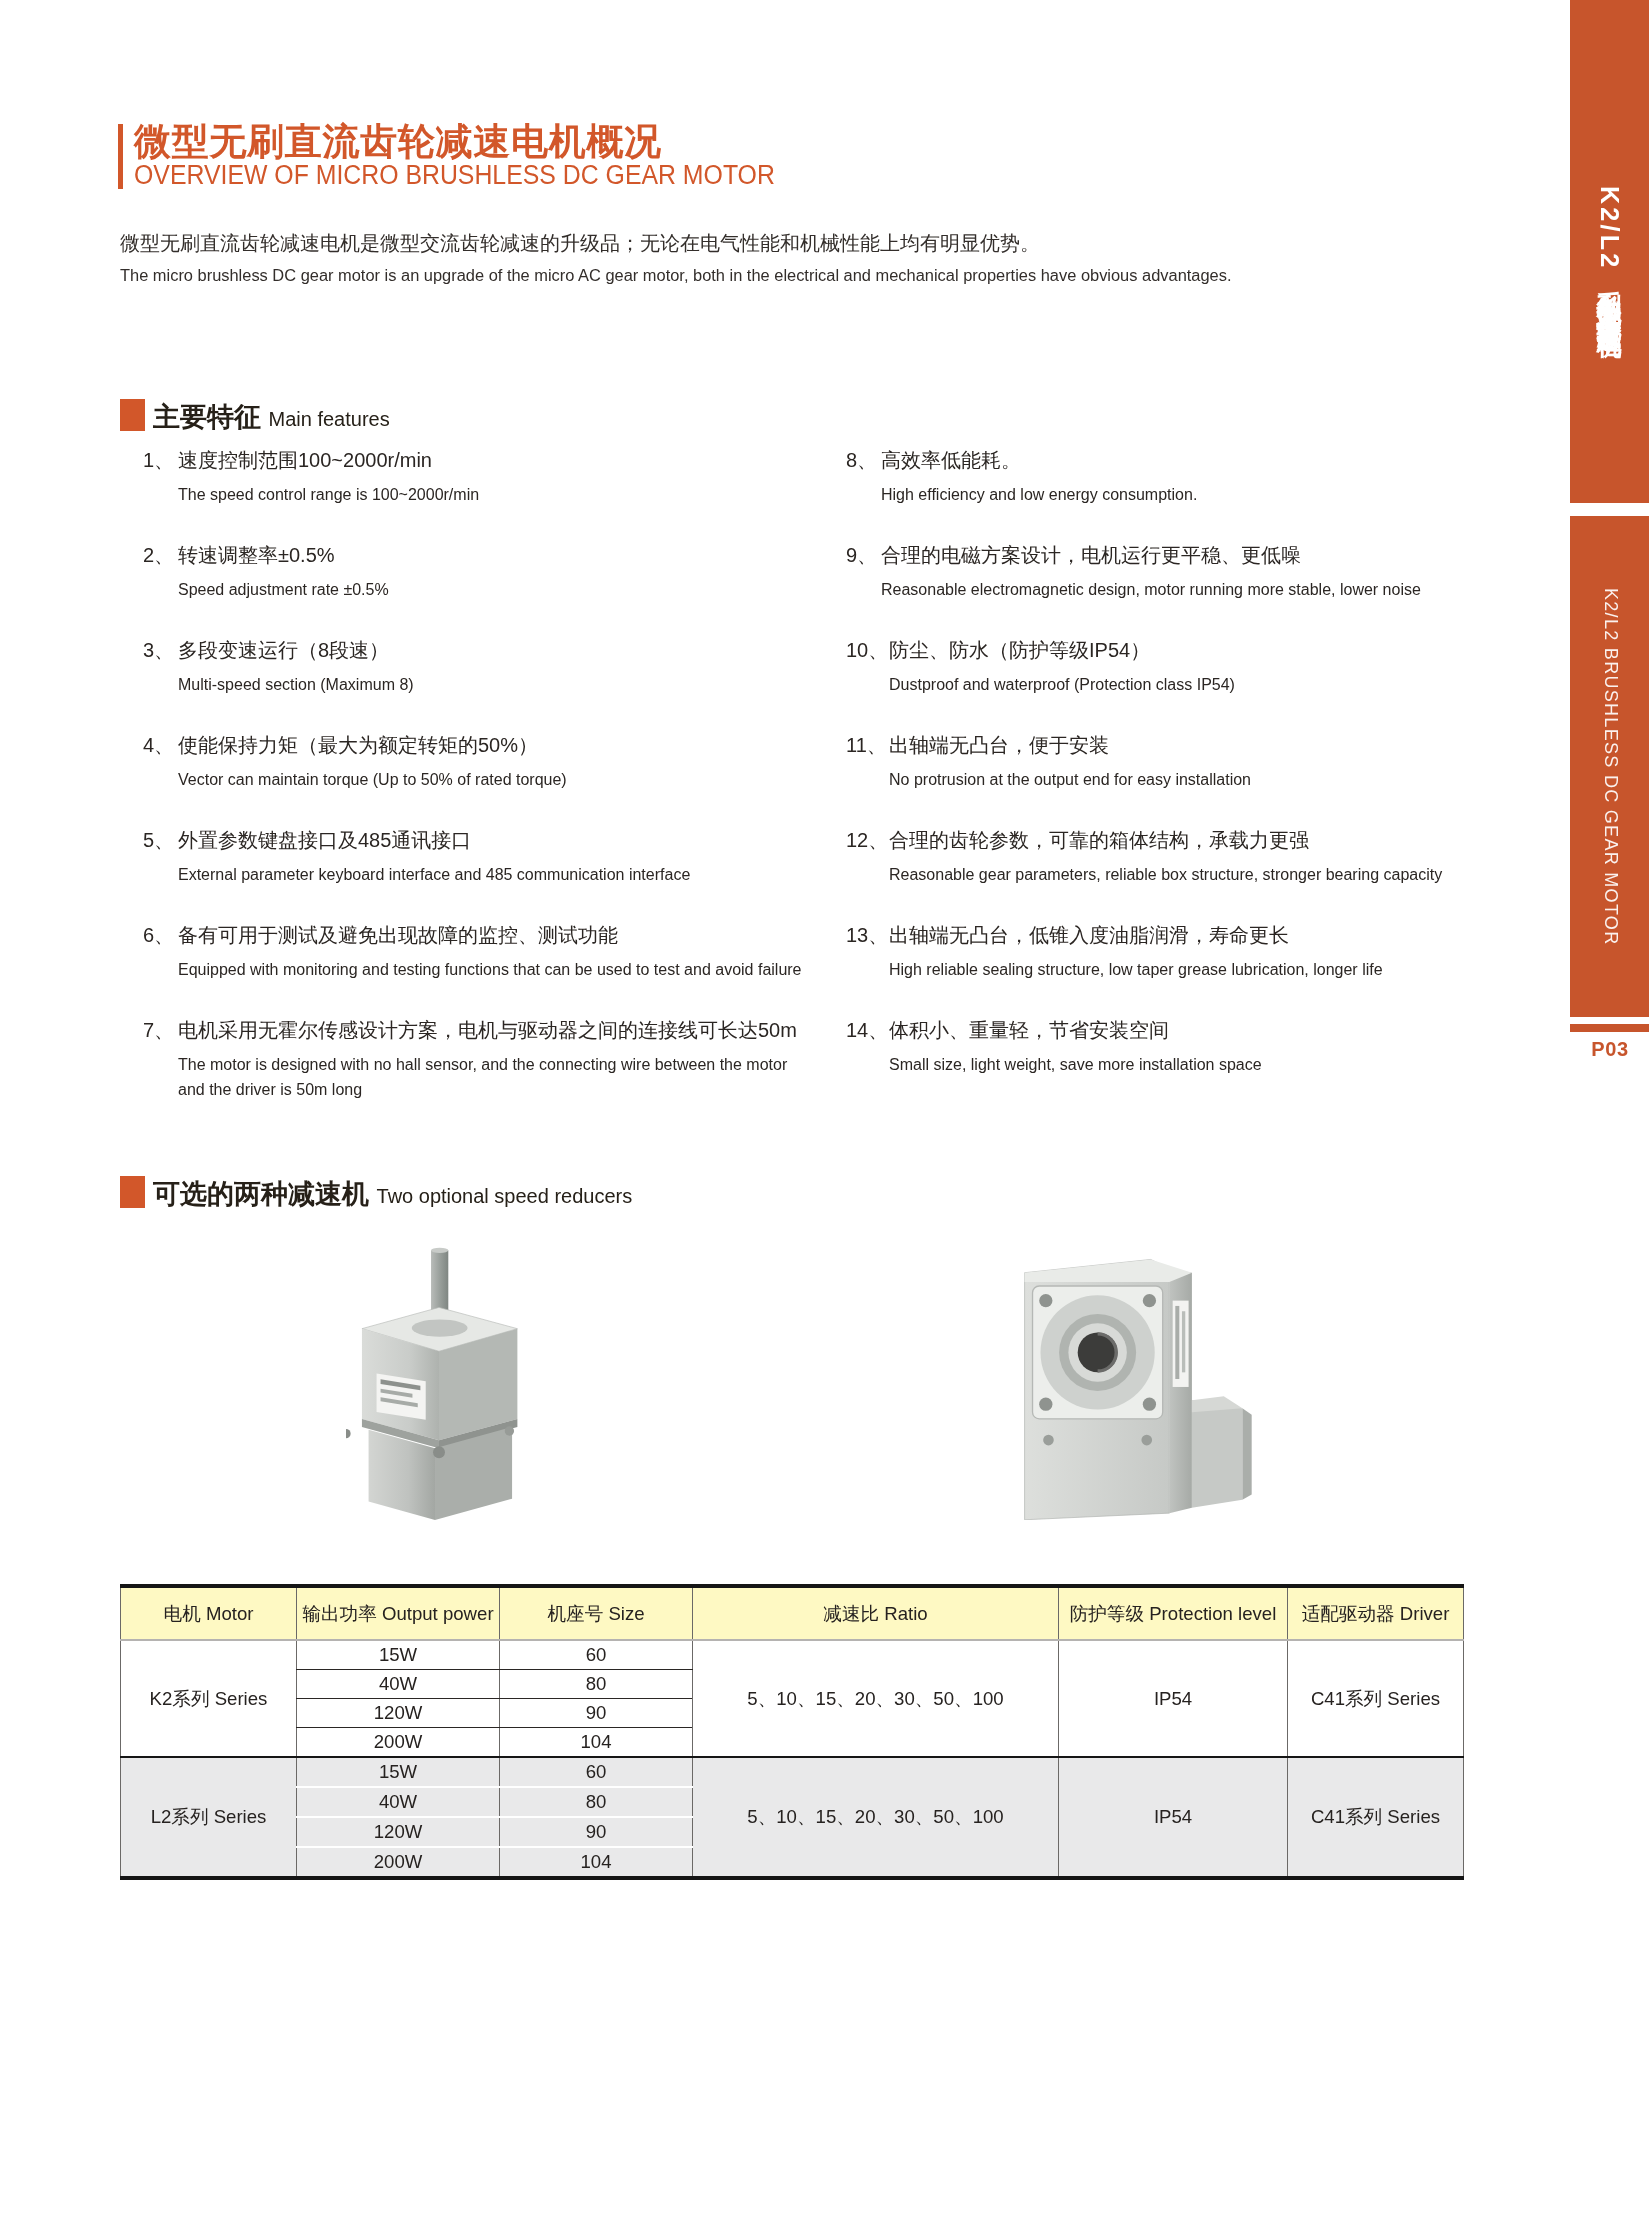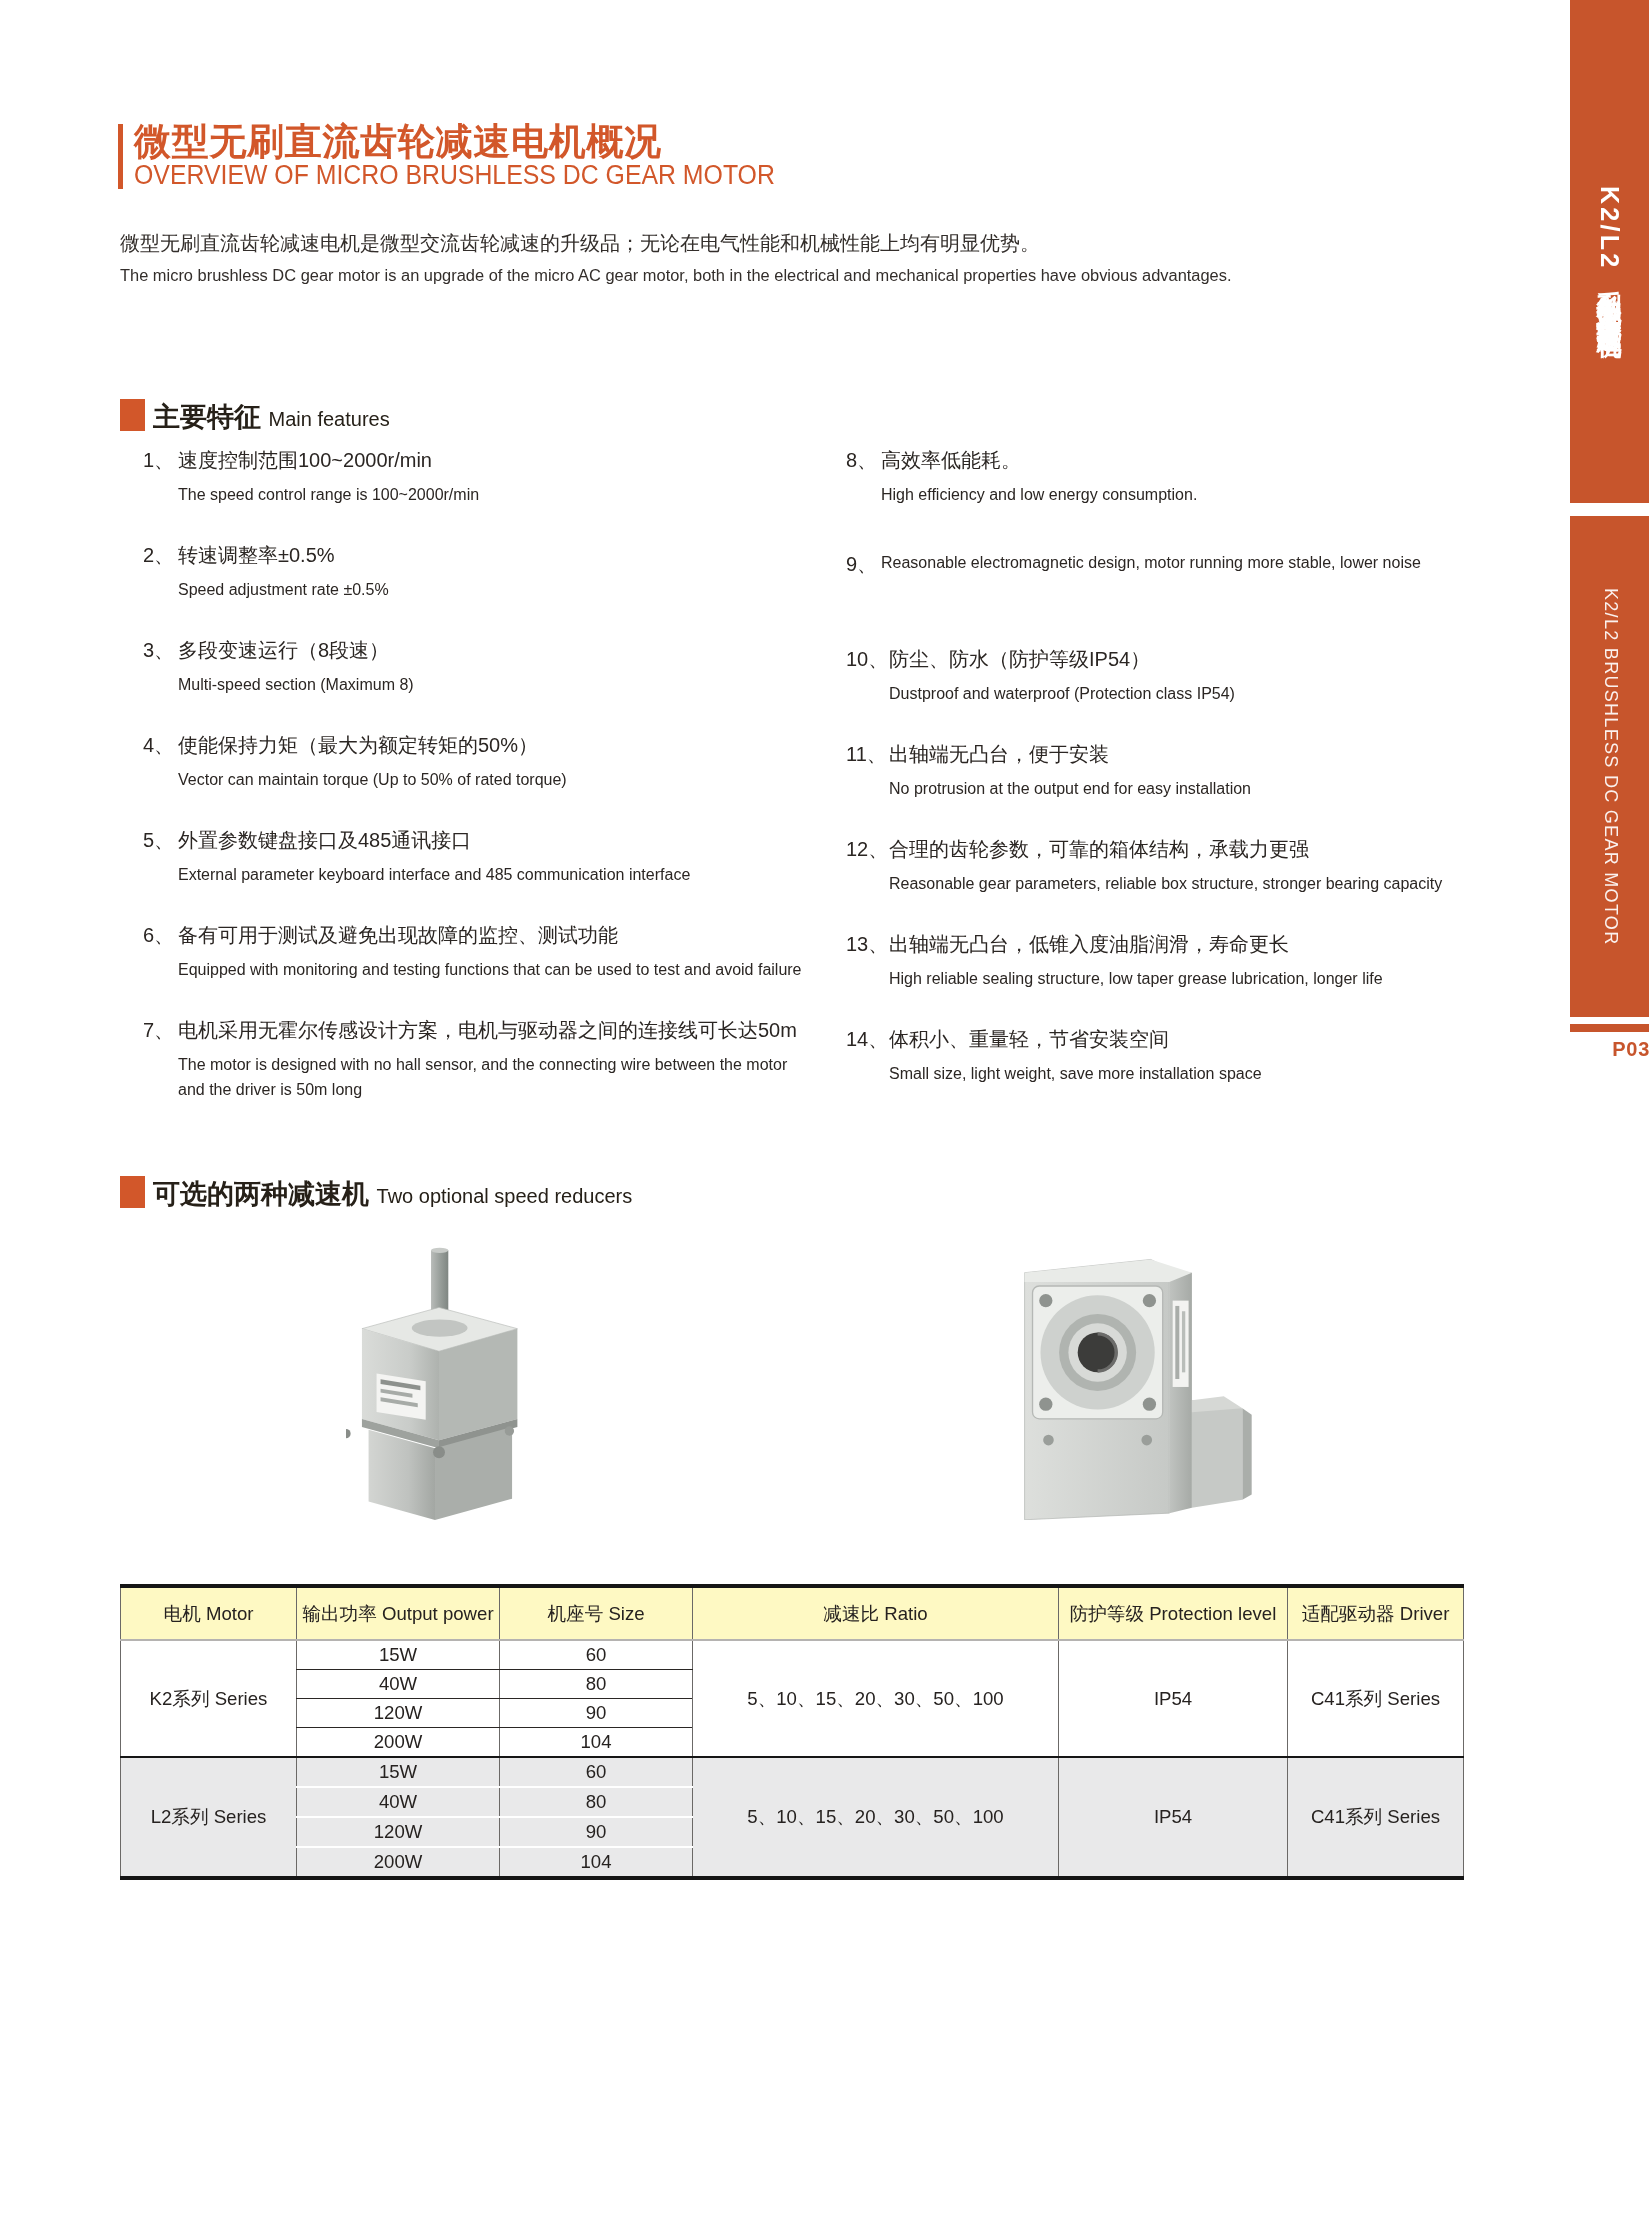--- a/index.html
+++ b/index.html
@@ -19,21 +19,21 @@
     position:absolute;left:0;top:0;width:100%;height:100%;
     display:flex;align-items:center;justify-content:center;
     writing-mode:vertical-rl;text-orientation:mixed;
     color:#ffffff;
   }
   .side-vtext.zh{font-size:25px;font-weight:bold;letter-spacing:3.3px;}
   .side-vtext.en{font-size:18px;letter-spacing:1.3px;color:rgba(255,255,255,0.92);}
   .side-bar-thin{position:absolute;left:1570px;top:1024px;width:80px;height:8px;background:#c7552c;}
   .side-pagenum{
     position:absolute;left:1570px;top:1038px;width:80px;
-    text-align:right;font-size:20px;font-weight:bold;color:#c7552c;letter-spacing:0.7px;
+    text-align:center;font-size:20px;font-weight:bold;color:#c7552c;letter-spacing:0.7px;
   }
   
   .title-rule{position:absolute;left:118px;top:124px;width:4.7px;height:65px;background:#d2572a;}
   .title-zh{
     position:absolute;left:134px;top:117px;
     font-size:37px;font-weight:bold;color:#d2572a;letter-spacing:0.7px;white-space:pre;
   }
   .title-en{
     position:absolute;left:134px;top:160px;
     font-size:27px;font-weight:400;color:#d2572a;letter-spacing:0px;white-space:pre;
@@ -145,20 +145,21 @@
   </div>
 
   <div class="feat-col feat-col-right">
     <div class="feat">
       <span class="num">8、</span>
       <span class="zh">高效率低能耗。</span>
       <span class="en">High efficiency and low energy consumption.</span>
     </div>
     <div class="feat">
       <span class="num">9、</span>
+      <span class="zh">合理的电磁方案设计，电机运行更平稳、更低噪</span>
       <span class="en">Reasonable electromagnetic design, motor running more stable, lower noise</span>
     </div>
     <div class="feat two">
       <span class="num">10、</span>
       <span class="zh">防尘、防水（防护等级IP54）</span>
       <span class="en">Dustproof and waterproof (Protection class IP54)</span>
     </div>
     <div class="feat two">
       <span class="num">11、</span>
       <span class="zh">出轴端无凸台，便于安装</span>

